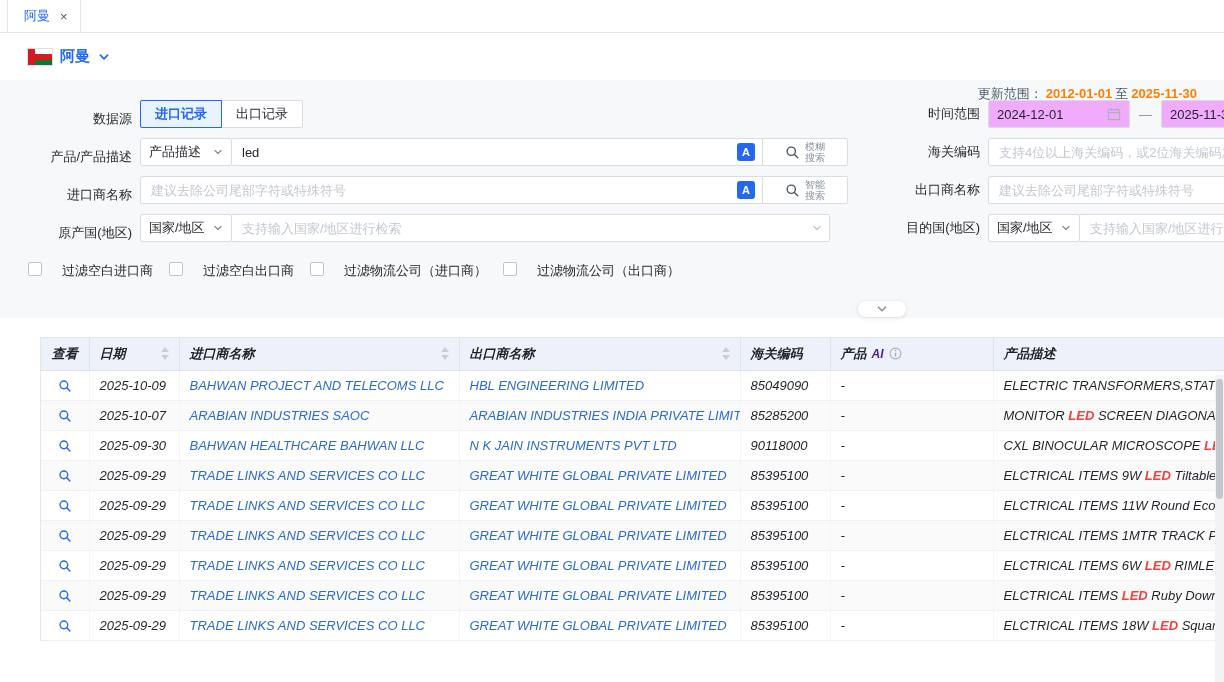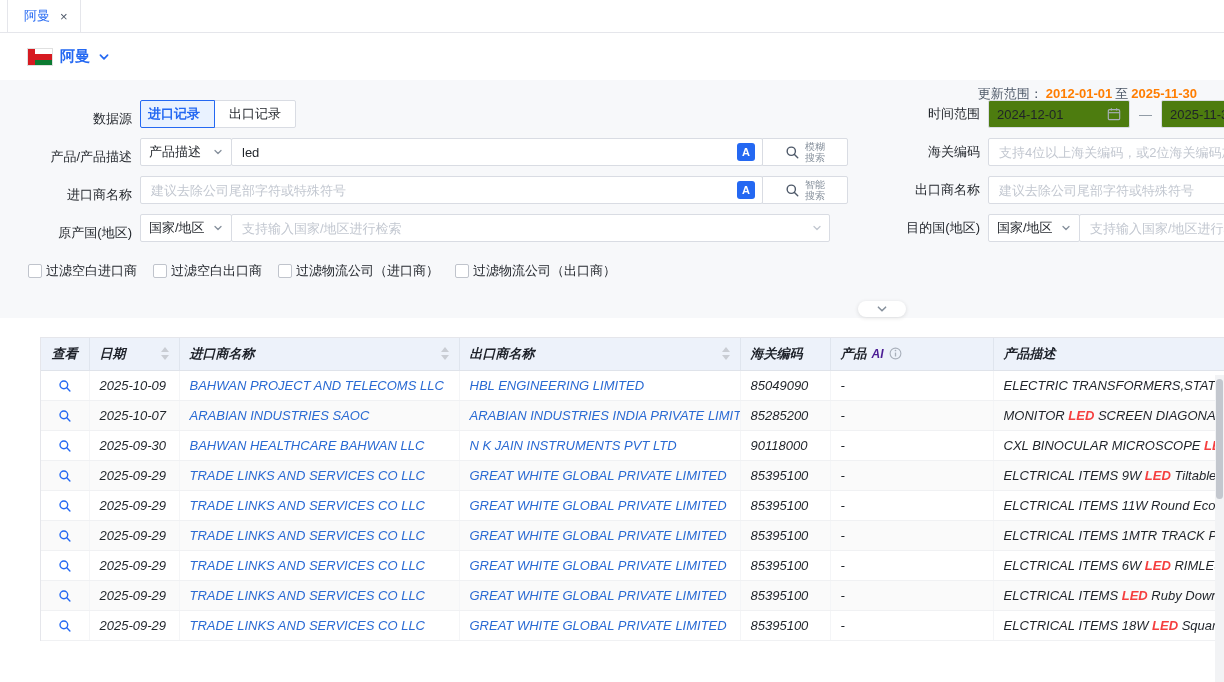--- a/index.html
+++ b/index.html
@@ -30,41 +30,41 @@
   .flabel { width:140px; text-align:right; padding-right:8px; flex:none; color:#1f2329; }
   .fright { display:flex; align-items:center; flex:none; }
   .frlabel { width:136px; text-align:right; padding-right:8px; flex:none; color:#1f2329; }
 
   .seg { display:flex; }
   .seg .segbtn { height:28px; padding:0 14px; border:1px solid #d9dce3; background:#fff; color:#1f2329;
     font-size:13px; cursor:pointer; display:flex; align-items:center; font-family:inherit; }
   .seg .segbtn + .segbtn { margin-left:-1px; }
   .seg .segbtn:first-child { border-radius:2px 0 0 2px; }
   .seg .segbtn:last-child { border-radius:0 2px 2px 0; }
-  .seg .active { background:#e9f2ff; border-color:#2468f2; color:#2468f2; z-index:1; font-weight:bold;padding-left:7px; }
+  .seg .active { background:#e9f2ff; border-color:#2468f2; color:#2468f2; z-index:1; font-weight:bold; }
 
   .sel { width:92px; height:28px; border:1px solid #d9dce3; background:#fff; border-radius:2px;
     display:flex; align-items:center; justify-content:space-between; padding:0 8px; cursor:pointer; flex:none; }
   .input-box { height:28px; border:1px solid #d9dce3; background:#fff; border-radius:2px;
     display:flex; align-items:center; padding:0 7px 0 10px; gap:6px; }
   .input-box.joined { margin-left:-1px; }
   .txt { border:none; outline:none; flex:1; font-size:13px; color:#1f2329; background:transparent; font-family:inherit; min-width:0; }
   .txt::placeholder { color:#c2c7d0; }
   .translate { width:18px; height:18px; flex:none; background:#2468f2; border-radius:3px; color:#fff;
     font-size:11px; font-weight:bold; display:flex; align-items:center; justify-content:center; cursor:pointer; }
   .mode-box { width:86px; height:28px; border:1px solid #d9dce3; background:#fff; margin-left:-1px;
     border-radius:0 2px 2px 0; display:flex; align-items:center; justify-content:center; gap:5px; cursor:pointer; flex:none; }
   .mode-text { font-size:10px; line-height:11px; color:#86909c; }
 
-  .datebox { width:142px; height:28px; border:1px solid #d9dce3; background:#4d7c0f; border-radius:2px;
+  .datebox { width:142px; height:28px; border:1px solid #d9dce3; background:#f0abfc; border-radius:2px;
     display:flex; align-items:center; justify-content:space-between; padding:0 8px; flex:none; cursor:pointer;text-align:right; }
   .dash { color:#86909c; margin:0 9px; }
 
   .checkbox-row { display:flex; align-items:center; gap:16px; margin:20px 0 0 28px; }
-  .cb { display:flex; align-items:center; gap:4px; cursor:pointer; }
+  .cb { display:flex; gap:20px; cursor:pointer; }
   .cbbox { width:14px; height:14px; border:1px solid #c0c4cc; border-radius:2px; background:#fff; flex:none; }
 
   .collapse-pill { position:absolute; left:858px; bottom:1px; width:48px; height:16px; background:#ffffff;
     border-radius:9px; box-shadow:0 1px 4px rgba(0,0,0,.12); display:flex; align-items:center; justify-content:center; cursor:pointer; }
 
   
   .results { background:#fff; padding-top:19px; }
   .summary { margin:0 0 20px 28px; font-weight:bold; font-size:14px; color:#1d2129; }
   .summary .count { color:#f53f3f; margin:0 5px; }
 

